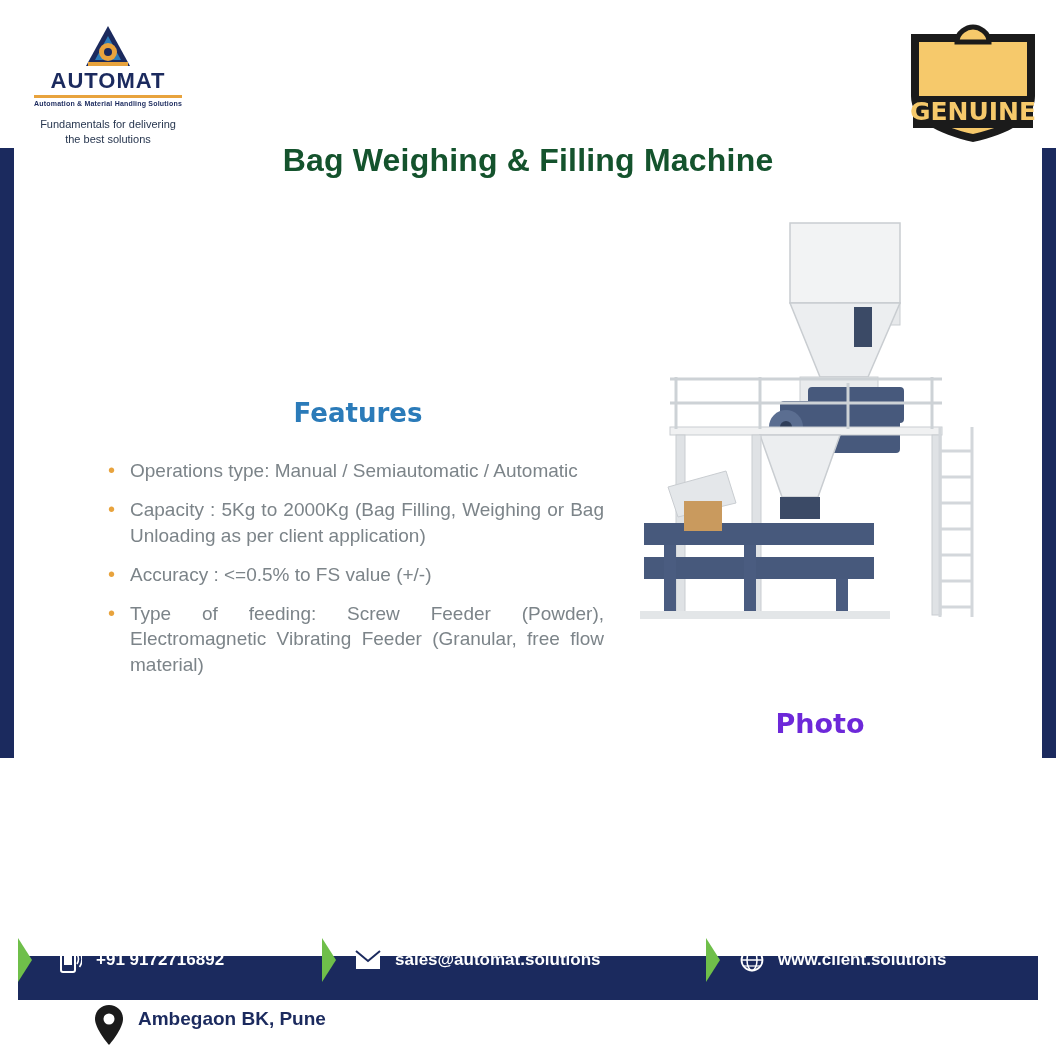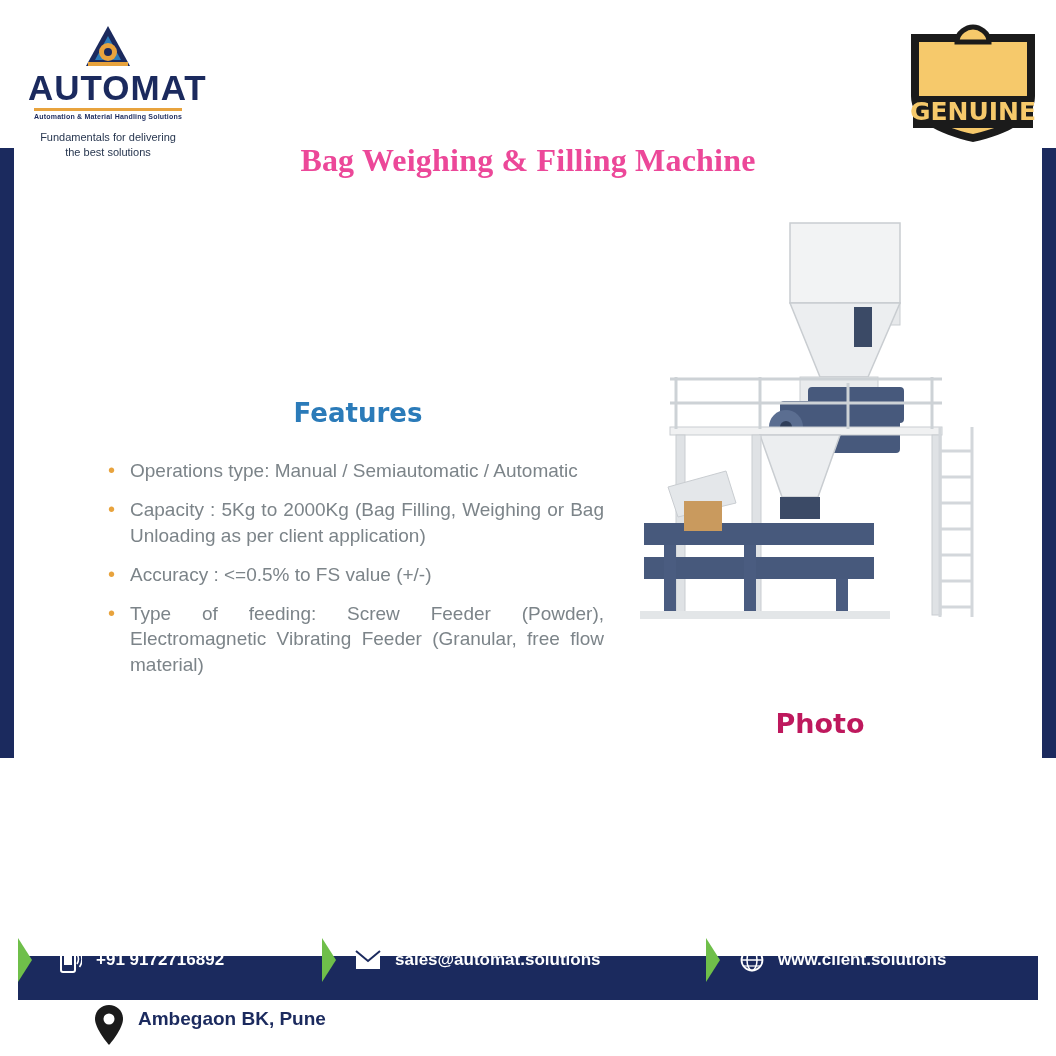--- a/index.html
+++ b/index.html
@@ -46,21 +46,21 @@
     text-align: center;
   }
   .logo-mark {
     position: relative;
     width: 160px;
     height: 50px;
   }
   .logo-word {
     font-family: "Liberation Sans", sans-serif;
     font-weight: bold;
-    font-size: 35px;
+    font-size: 22px;
     letter-spacing: 1px;
     color: #1b2a5e;
     line-height: 1;
     margin-top: -2px;
   }
   .logo-sub {
     font-size: 7px;
     color: #1b2a5e;
     letter-spacing: 0.2px;
     margin-top: 2px;
@@ -89,23 +89,23 @@
   .badge svg { display:block; }
   
   .title {
     position: absolute;
     left: 0;
     right: 0;
     top: 142px;
     text-align: center;
     font-size: 32px;
     font-weight: bold;
-    color: #ec4899;
+    color: #14532d;
     letter-spacing: 0.2px;
-    font-family: Liberation Serif, serif;
+    font-family: Liberation Sans, sans-serif;
   }
   
   .features-heading {
     position: absolute;
     left: 128px;
     width: 460px;
     top: 398px;
     text-align: center;
     font-size: 26px;
     font-weight: bold;
@@ -145,21 +145,21 @@
     height: 470px;
   }
   .photo-caption {
     position: absolute;
     left: 640px;
     top: 708px;
     width: 360px;
     text-align: center;
     font-size: 27px;
     font-weight: bold;
-    color: #be185d;
+    color: #6d28d9;
     font-family: "DejaVu Sans", sans-serif;
   }
   
   .footer {
     position: absolute;
     left: 0;
     bottom: 0;
     width: 980px;
     height: 118px;
     background: #ffffff;

